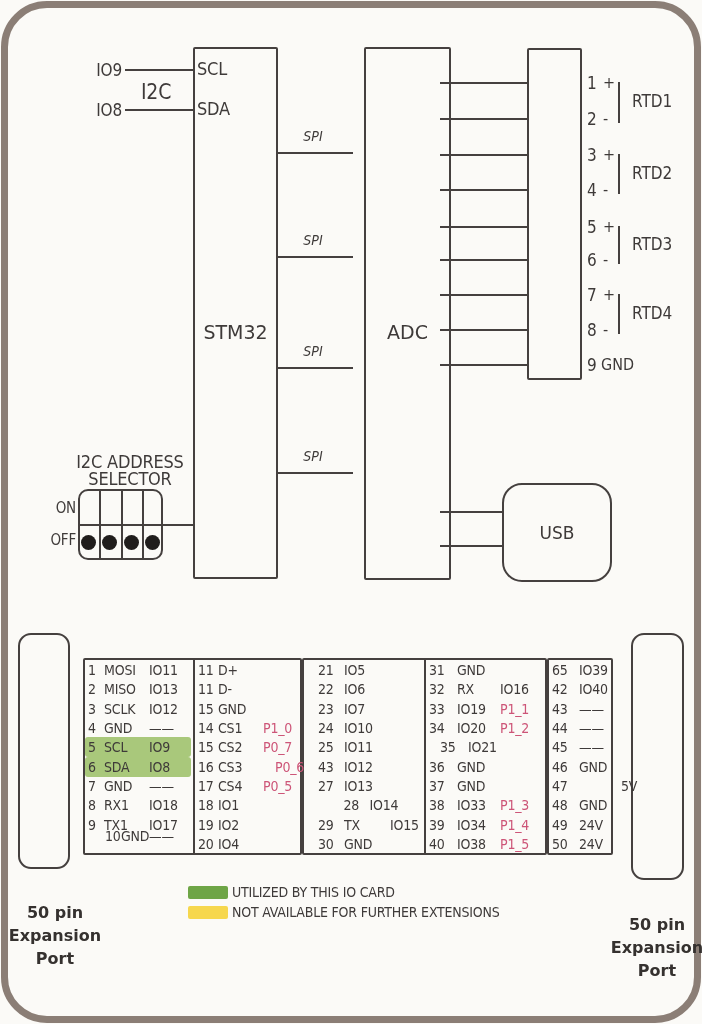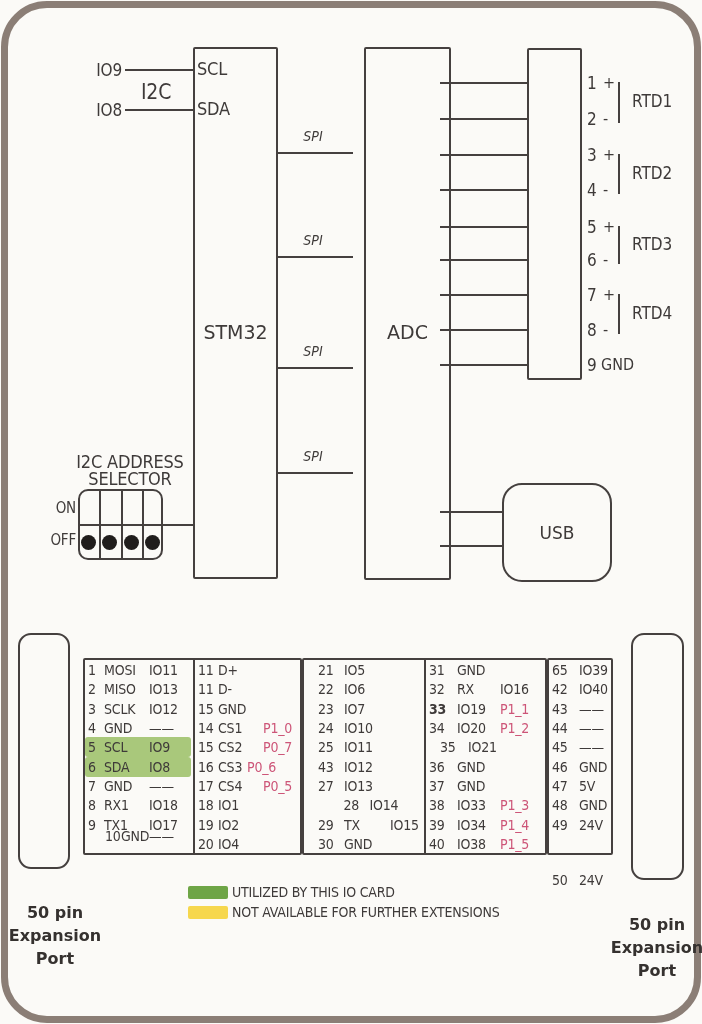--- a/index.html
+++ b/index.html
@@ -213,21 +213,21 @@
       <span class="pex pink" style="left: 68px;">P1_0</span>
     </div>
     <div class="prow" style="left: 195px; top: 737.7px; width: 107px; padding-left: 3px;">
       <span class="pnum" style="width: 20px;">15</span>
       <span class="pname">CS2</span>
       <span class="pex pink" style="left: 68px;">P0_7</span>
     </div>
     <div class="prow" style="left: 195px; top: 757px; width: 107px; padding-left: 3px;">
       <span class="pnum" style="width: 20px;">16</span>
       <span class="pname">CS3</span>
-      <span class="pex pink" style="left: 52px;">P0_6</span>
+      <span class="pex pink" style="left: 80px;">P0_6</span>
     </div>
     <div class="prow" style="left: 195px; top: 776.3px; width: 107px; padding-left: 3px;">
       <span class="pnum" style="width: 20px;">17</span>
       <span class="pname">CS4</span>
       <span class="pex pink" style="left: 68px;">P0_5</span>
     </div>
     <div class="prow" style="left: 195px; top: 795.6px; width: 107px; padding-left: 3px;">
       <span class="pnum" style="width: 20px;">18</span>
       <span class="pname">IO1</span>
     </div>
@@ -283,21 +283,21 @@
     <div class="prow" style="left: 424px; top: 660.5px; width: 123px; padding-left: 5px;">
       <span class="pnum" style="width: 28px;">31</span>
       <span class="pname">GND</span>
     </div>
     <div class="prow" style="left: 424px; top: 679.8px; width: 123px; padding-left: 5px;">
       <span class="pnum" style="width: 28px;">32</span>
       <span class="pname">RX</span>
       <span class="pex" style="left: 76px;">IO16</span>
     </div>
     <div class="prow" style="left: 424px; top: 699.1px; width: 123px; padding-left: 5px;">
-      <span class="pnum" style="width: 28px; font-weight: bold;">33</span>
+      <span class="pnum" style="width: 28px;">33</span>
       <span class="pname">IO19</span>
       <span class="pex pink" style="left: 76px;">P1_1</span>
     </div>
     <div class="prow" style="left: 424px; top: 718.4px; width: 123px; padding-left: 5px;">
       <span class="pnum" style="width: 28px;">34</span>
       <span class="pname">IO20</span>
       <span class="pex pink" style="left: 76px;">P1_2</span>
     </div>
     <div class="prow" style="left: 424px; top: 737.7px; width: 123px; padding-left: 16px;">
       <span class="pnum" style="width: 28px;">35</span>
@@ -343,29 +343,29 @@
       <span class="pname">——</span>
     </div>
     <div class="prow" style="left: 547px; top: 737.7px; width: 66px; padding-left: 5px;">
       <span class="pnum" style="width: 27px;">45</span>
       <span class="pname">——</span>
     </div>
     <div class="prow" style="left: 547px; top: 757px; width: 66px; padding-left: 5px;">
       <span class="pnum" style="width: 27px;">46</span>
       <span class="pname">GND</span>
     </div>
-    <div class="prow" style="left: 547px; top: 776.3px; width: 66px; padding-left: 5px;">
+    <div class="prow" style="left: 547px; top: 776.3px; width: 66px; padding-left: 5px; gap: 42px;">
       <span class="pnum" style="width: 27px;">47</span>
       <span class="pname">5V</span>
     </div>
     <div class="prow" style="left: 547px; top: 795.6px; width: 66px; padding-left: 5px;">
       <span class="pnum" style="width: 27px;">48</span>
       <span class="pname">GND</span>
     </div>
     <div class="prow" style="left: 547px; top: 814.9px; width: 66px; padding-left: 5px;">
       <span class="pnum" style="width: 27px;">49</span>
       <span class="pname">24V</span>
     </div>
-    <div class="prow" style="left: 547px; top: 834.2px; width: 66px; padding-left: 5px; margin-top: 36px;">
+    <div class="prow" style="left: 547px; top: 834.2px; width: 66px; padding-left: 5px;">
       <span class="pnum" style="width: 27px;">50</span>
       <span class="pname">24V</span>
     </div>
   </div>
 
 </body></html>

